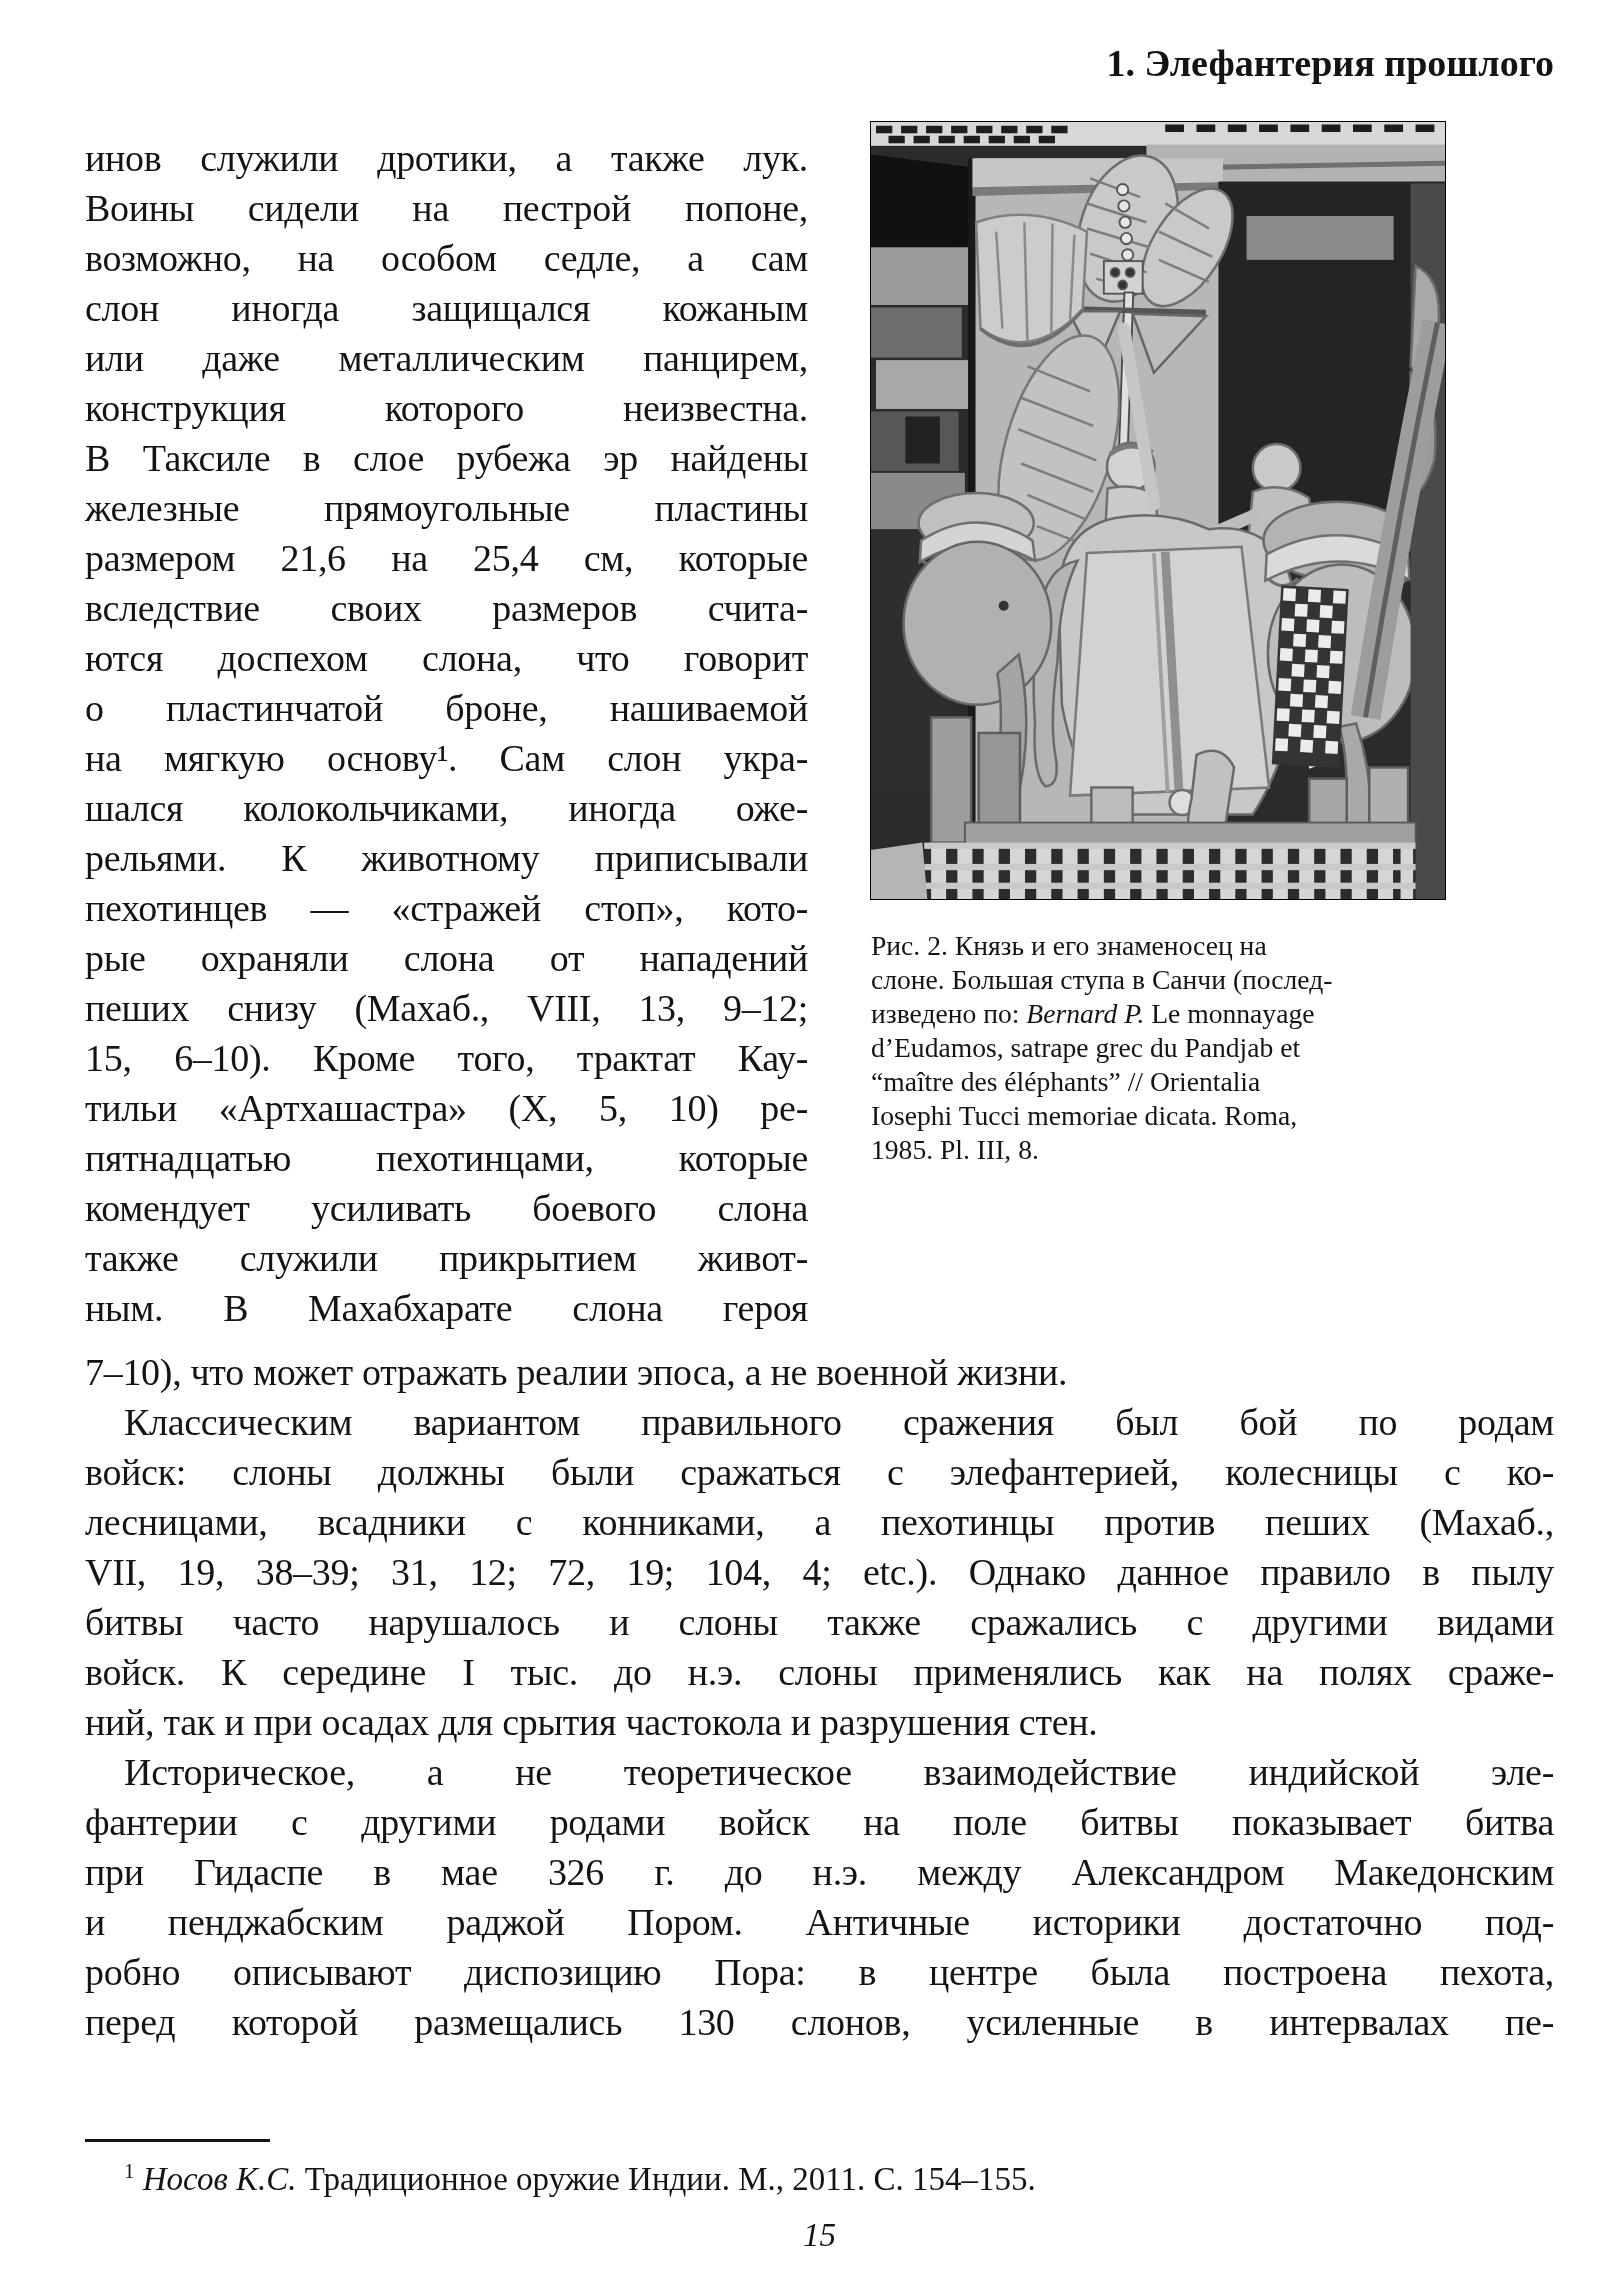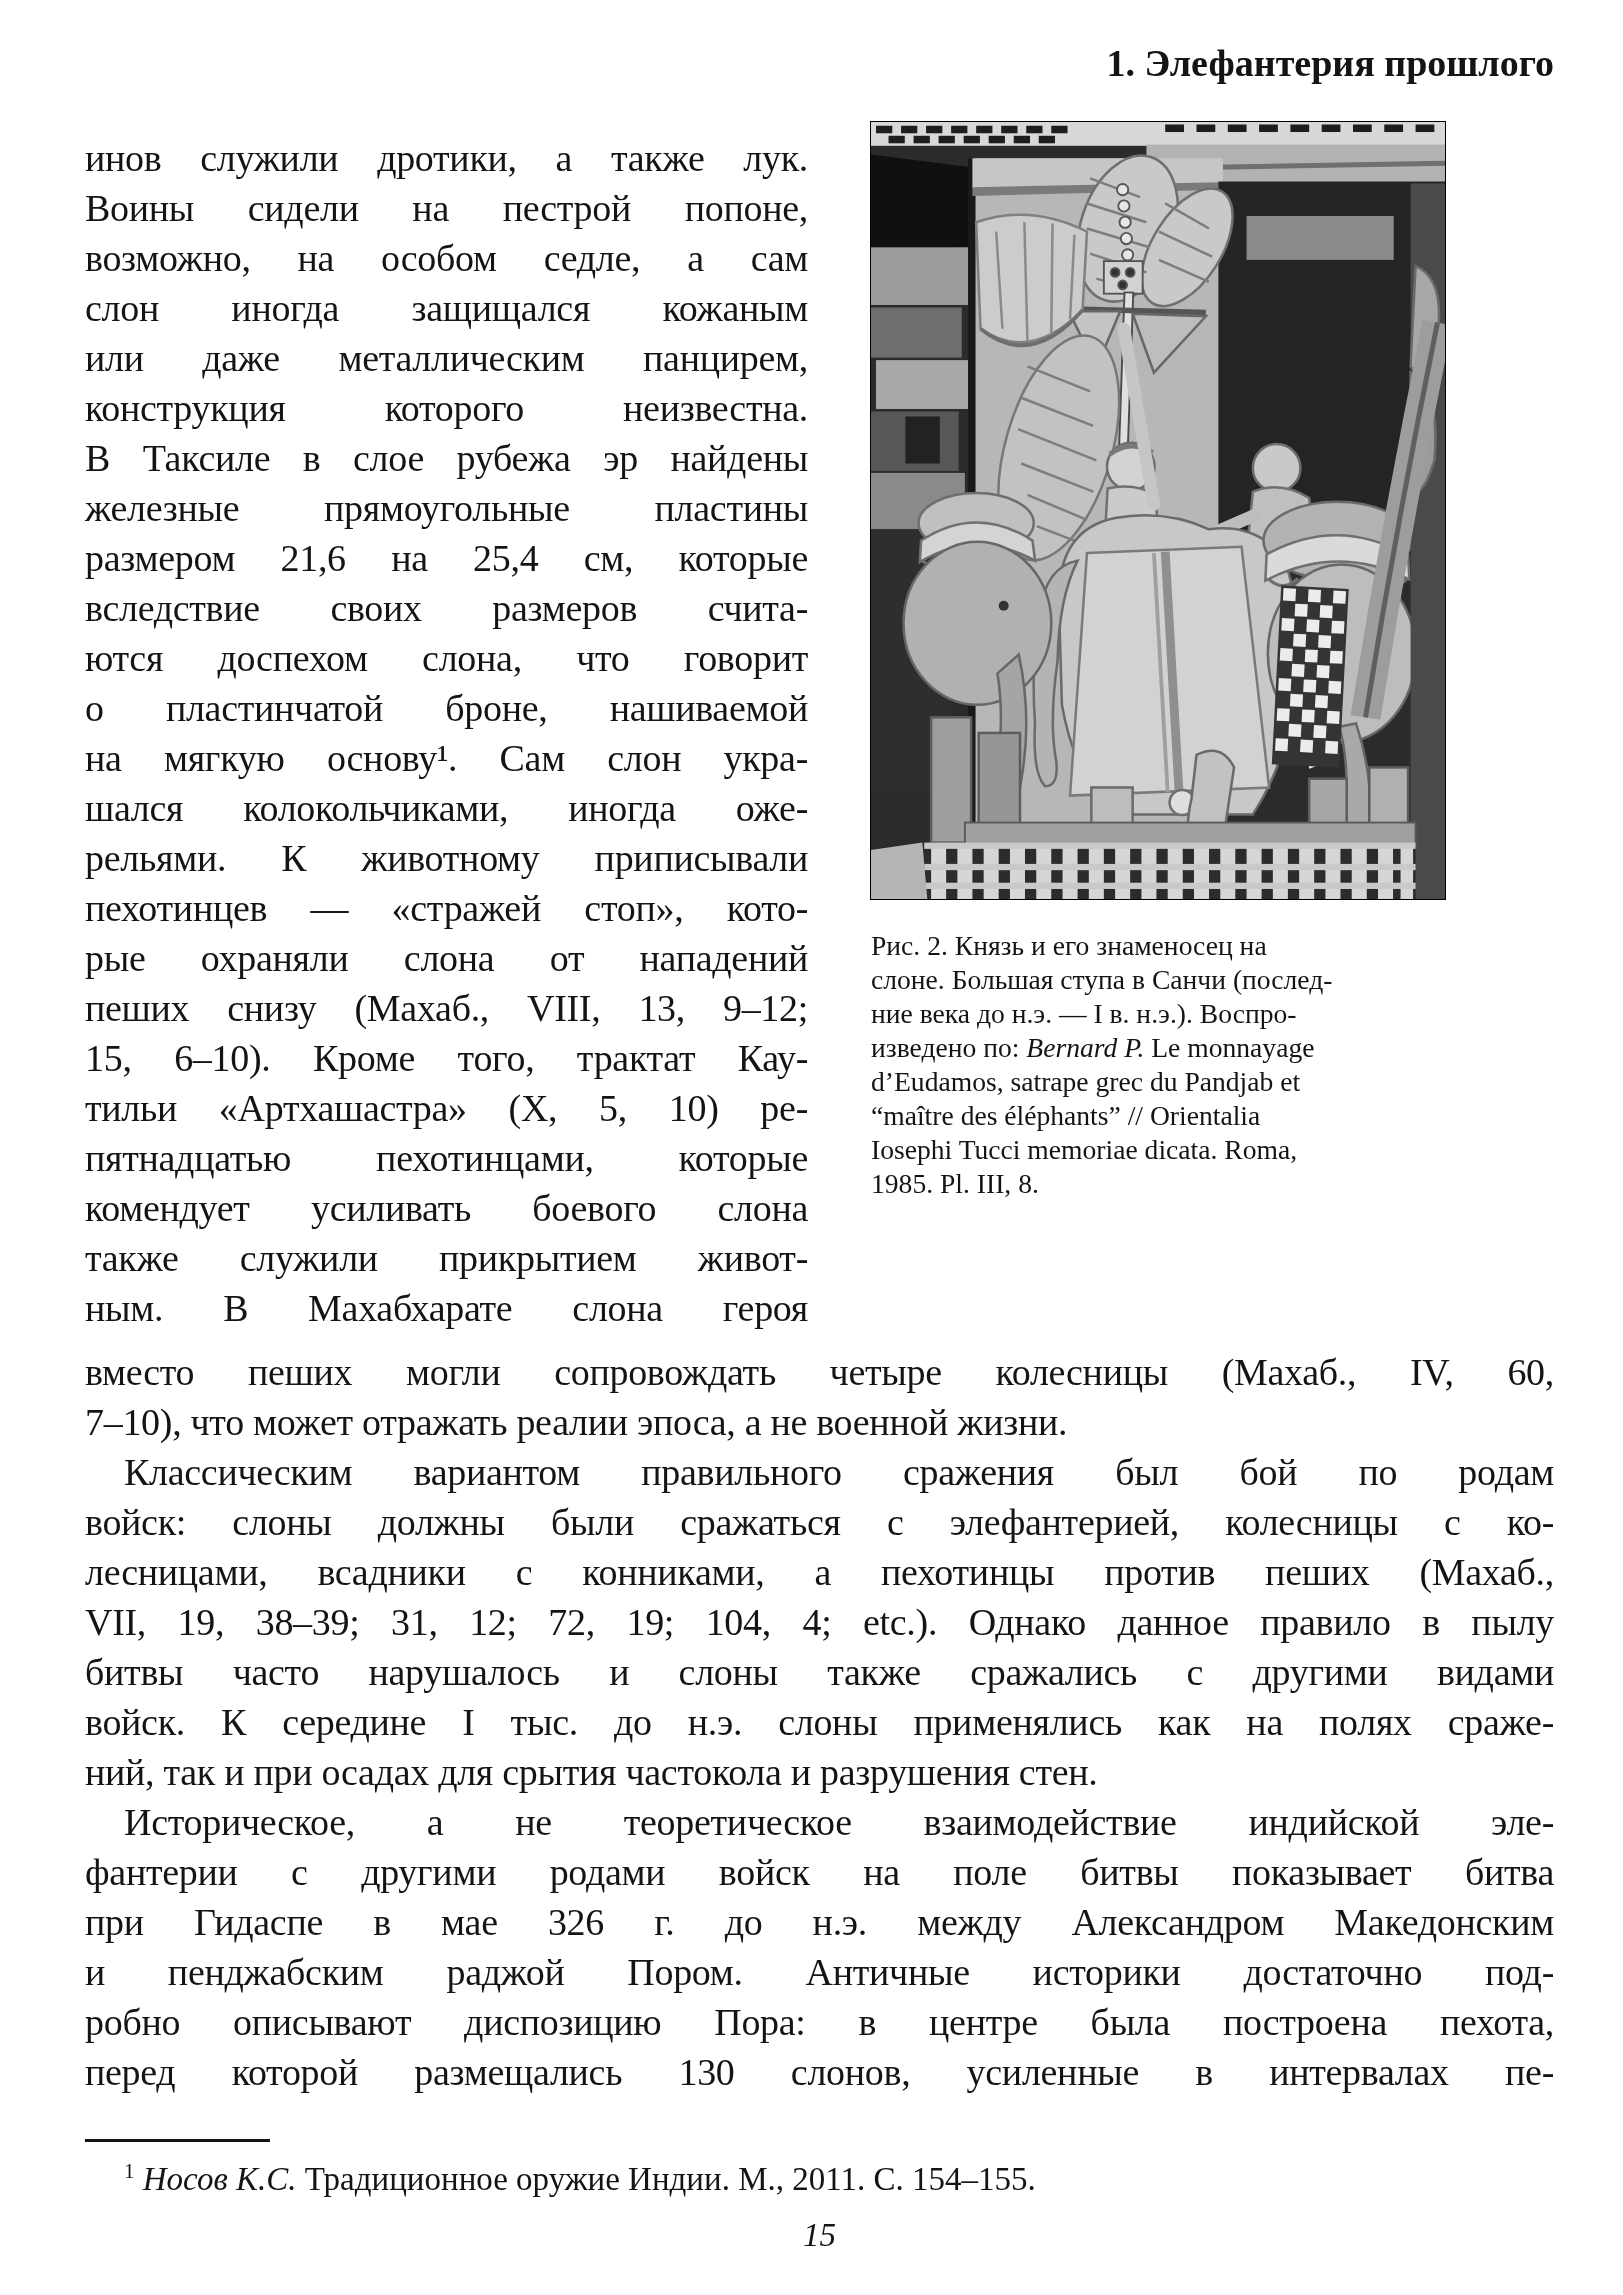--- a/index.html
+++ b/index.html
@@ -283,31 +283,29 @@
       <rect x="85" y="1150" width="785" height="10" fill="#c9c9c9"></rect>
       <rect x="85" y="1184" width="785" height="10" fill="#c9c9c9"></rect>
       <rect x="85" y="1214" width="785" height="10" fill="#c9c9c9"></rect>
     </g>
     <polygon points="0,1162 82,1150 90,1240 0,1240" fill="#b5b5b5"></polygon>
   </svg>
 
   <div class="figure-caption">
     <div class="cap-line">Рис. 2. Князь и его знаменосец на</div>
     <div class="cap-line">слоне. Большая ступа в Санчи (послед-</div>
-    <div class="cap-line">ние века до н.э. — I в. н.э.). Воспро-</div>
     <div class="cap-line"><span>изведено по: </span><i>Bernard P.</i><span> Le monnayage</span></div>
     <div class="cap-line">d’Eudamos, satrape grec du Pandjab et</div>
     <div class="cap-line">“maître des éléphants” // Orientalia</div>
     <div class="cap-line">Iosephi Tucci memoriae dicata. Roma,</div>
     <div class="cap-line">1985. Pl. III, 8.</div>
   </div>
 </div>
 
 <div class="main-text">
-  <div class="jl">вместо пеших могли сопровождать четыре колесницы (Махаб., IV, 60,</div>
   <div class="jl pend">7–10), что может отражать реалии эпоса, а не военной жизни.</div>
   <div class="jl ind">Классическим вариантом правильного сражения был бой по родам</div>
   <div class="jl">войск: слоны должны были сражаться с элефантерией, колесницы с ко-</div>
   <div class="jl">лесницами, всадники с конниками, а пехотинцы против пеших (Махаб.,</div>
   <div class="jl">VII, 19, 38–39; 31, 12; 72, 19; 104, 4; etc.). Однако данное правило в пылу</div>
   <div class="jl">битвы часто нарушалось и слоны также сражались с другими видами</div>
   <div class="jl">войск. К середине I тыс. до н.э. слоны применялись как на полях сраже-</div>
   <div class="jl pend">ний, так и при осадах для срытия частокола и разрушения стен.</div>
   <div class="jl ind">Историческое, а не теоретическое взаимодействие индийской эле-</div>
   <div class="jl">фантерии с другими родами войск на поле битвы показывает битва</div>

